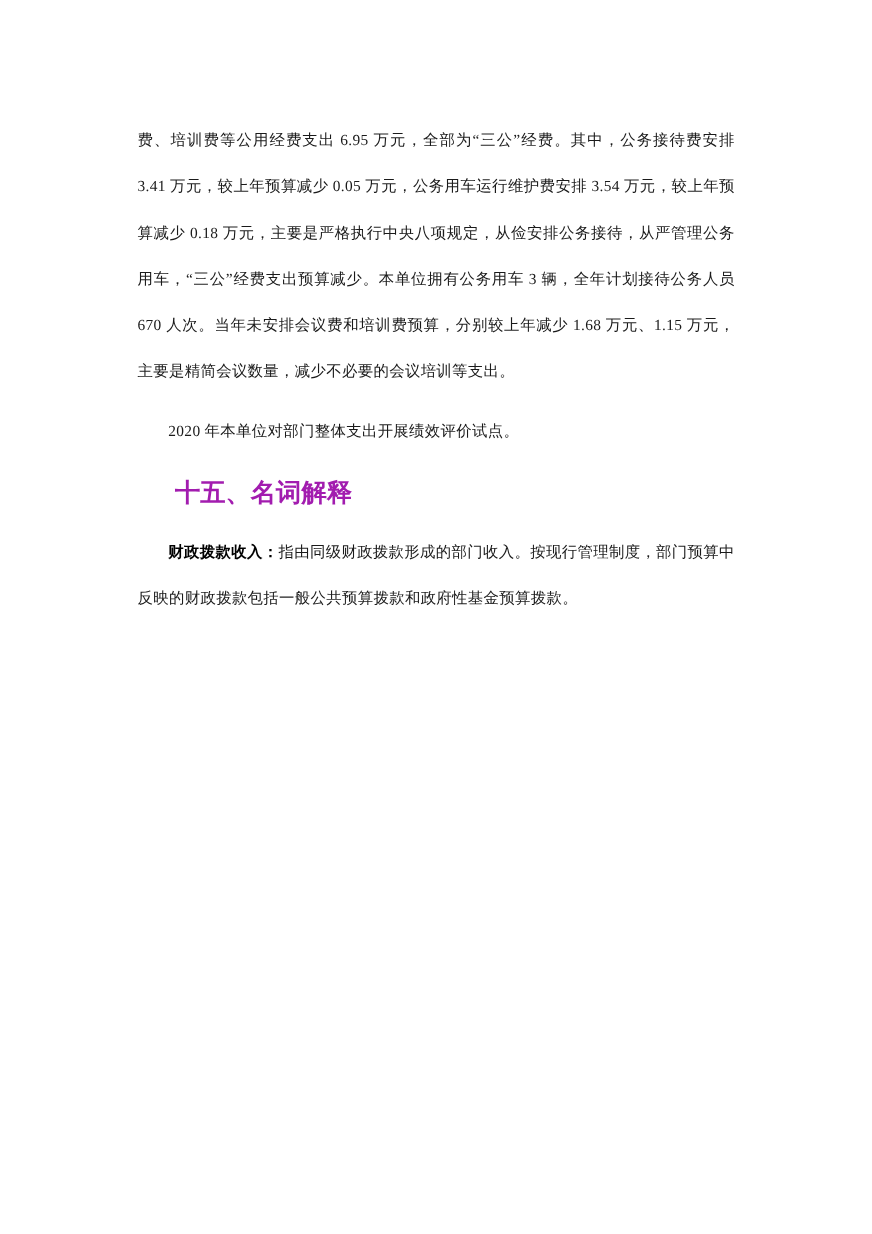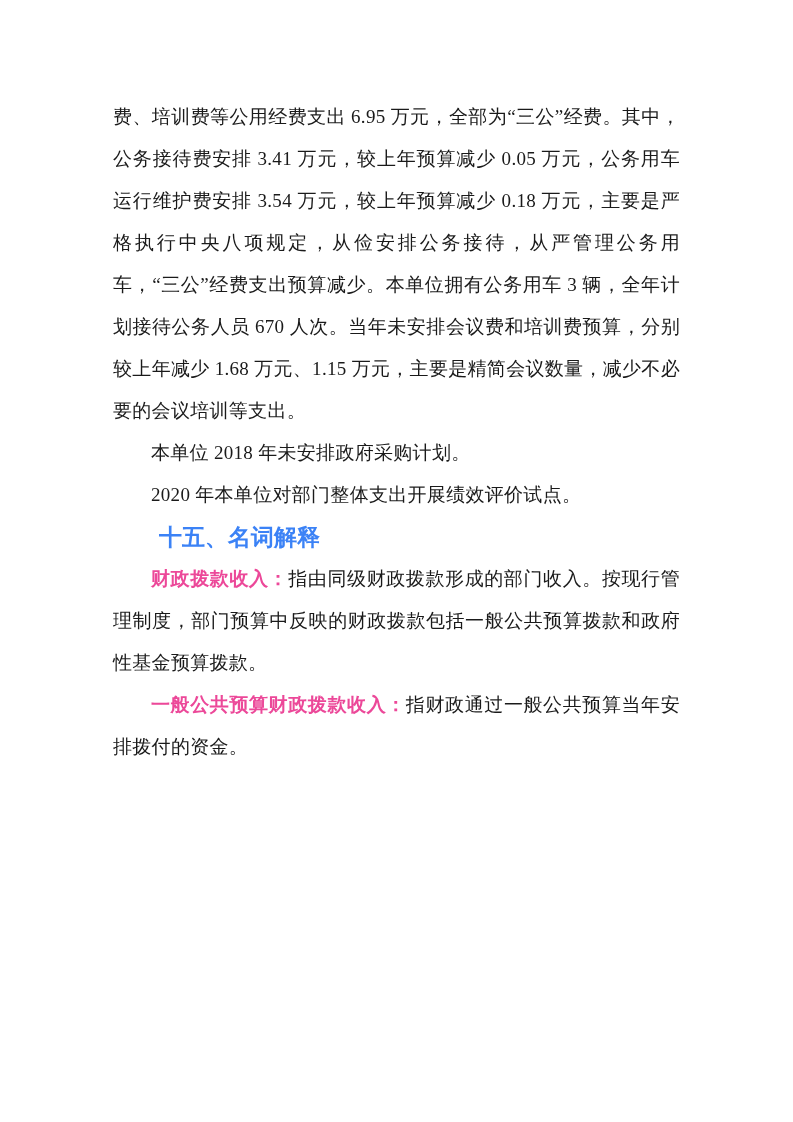--- a/index.html
+++ b/index.html
@@ -18,59 +18,57 @@
     font-family: "Liberation Serif", "DejaVu Serif", serif;
     color: #1a1a1a;
   }
   .content {
     position: absolute;
     left: 113px;
     top: 96px;
     width: 567px;
   }
   .para {
-    margin: 0;
-    font-size: 19px;
+    margin: 12px;
+    font-size: 14px;
     line-height: 42px;
     text-align: justify;
     text-justify: inter-character;
     text-indent: 2em;
     letter-spacing: 0.3px;
   }
   .para.no-indent {
     text-indent: 0;
   }
   .heading {
     margin: 0;
     font-size: 23px;
     line-height: 42px;
     font-weight: 700;
     text-indent: 2em;
     font-family: "Liberation Sans", "DejaVu Sans", sans-serif;
-    color: #3b82f6;
+    color: #a21caf;
   }
   .term-lead {
     font-weight: 700;
     font-family: "Liberation Sans", "DejaVu Sans", sans-serif;
-    color: #ec4899;
+    color: #000000;
   }
 </style>
 </head>
 <body>
 
 <div class="page">
   <div class="content">
 
     <p class="para no-indent">费、培训费等公用经费支出 6.95 万元，全部为“三公”经费。其中，公务接待费安排 3.41 万元，较上年预算减少 0.05 万元，公务用车运行维护费安排 3.54 万元，较上年预算减少 0.18 万元，主要是严格执行中央八项规定，从俭安排公务接待，从严管理公务用车，“三公”经费支出预算减少。本单位拥有公务用车 3 辆，全年计划接待公务人员 670 人次。当年未安排会议费和培训费预算，分别较上年减少 1.68 万元、1.15 万元，主要是精简会议数量，减少不必要的会议培训等支出。</p>
 
 
-    <p class="para">本单位 2018 年未安排政府采购计划。</p>
 
     <p class="para">2020 年本单位对部门整体支出开展绩效评价试点。</p>
 
     <h2 class="heading">十五、名词解释</h2>
 
     <p class="para"><span class="term-lead">财政拨款收入：</span><span>指由同级财政拨款形成的部门收入。按现行管理制度，部门预算中反映的财政拨款包括一般公共预算拨款和政府性基金预算拨款。</span></p>
 
-    <p class="para"><span class="term-lead">一般公共预算财政拨款收入：</span><span>指财政通过一般公共预算当年安排拨付的资金。</span></p>
 
   </div>
 </div>
 
 </body></html>

